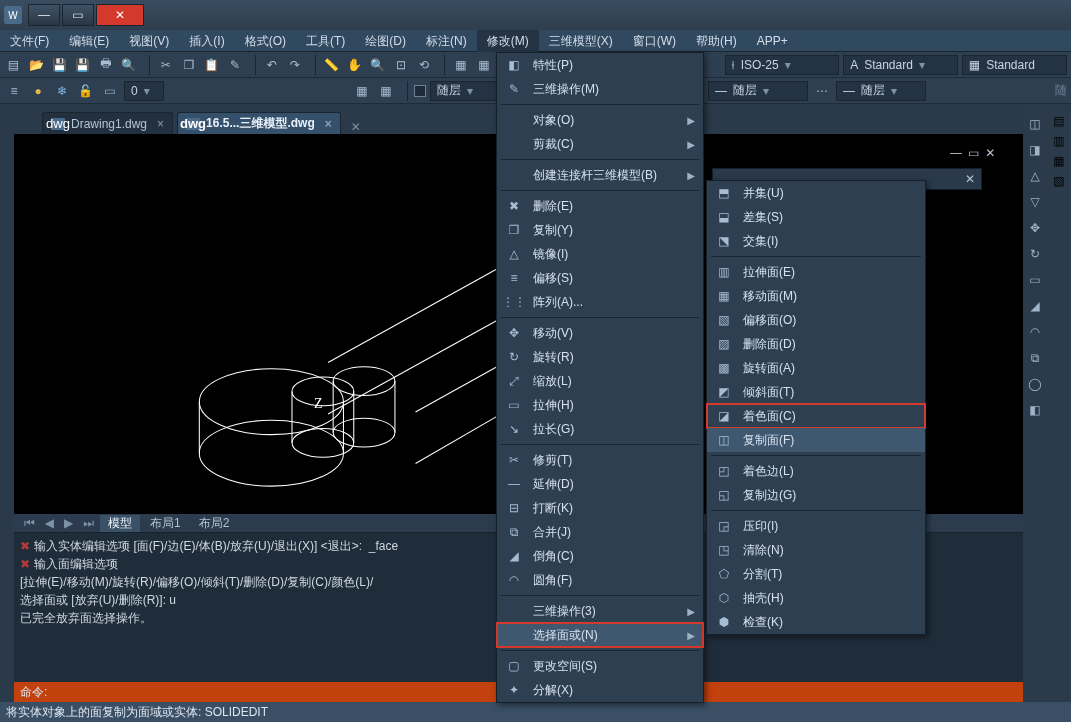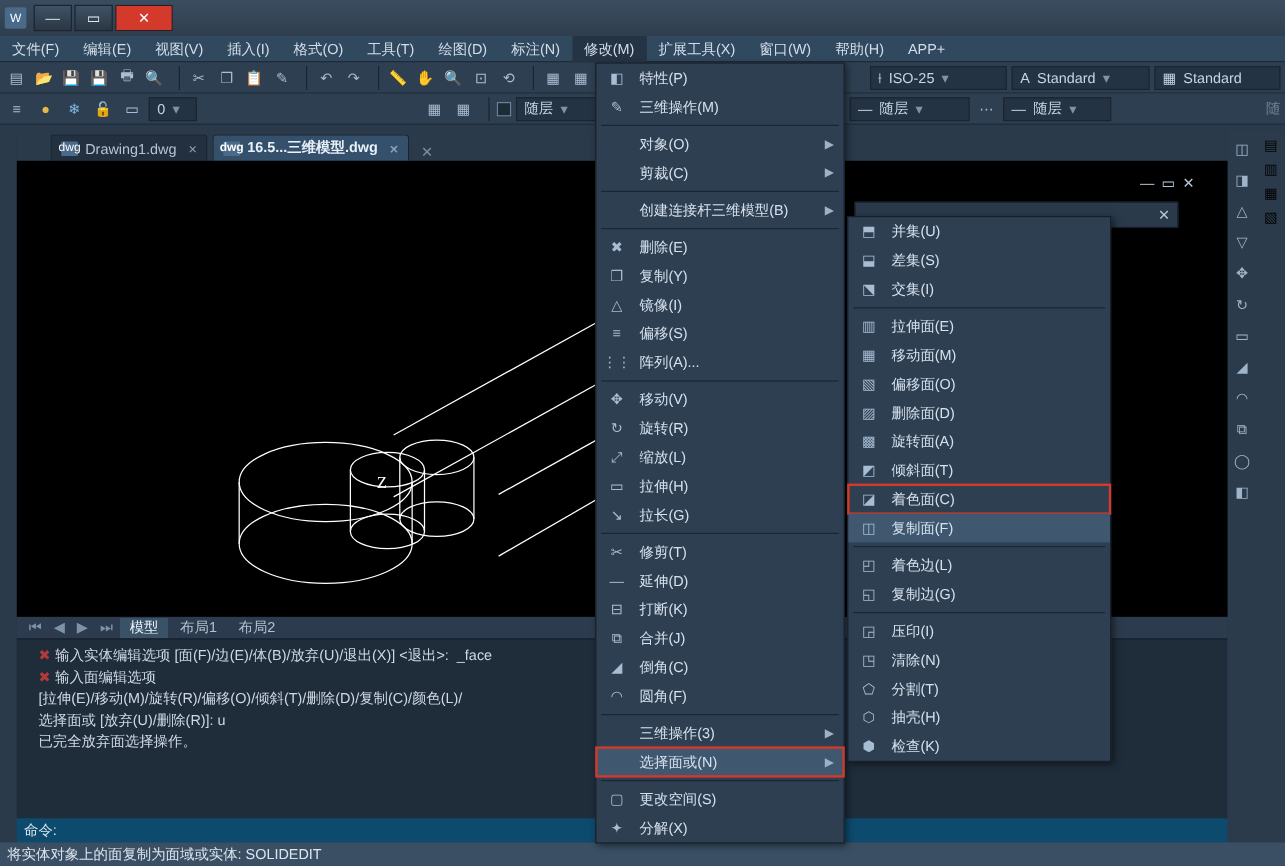--- a/index.html
+++ b/index.html
@@ -26,31 +26,31 @@
 .combo .arrow { color:#7e93a8; }
 .chk { width:12px; height:12px; border:1px solid #6a8299; background:#1e2c3a; }
 
 
 .workspace { position:absolute; top:108px; left:0; right:0; bottom:20px; display:flex; }
 .leftstrip { width:14px; background:#2a3a4b; }
 .canvas-wrap { flex:1; display:flex; flex-direction:column; }
 .tabrow { height:26px; background:#2a3a4b; display:flex; align-items:flex-end; padding-left:28px; gap:4px; }
 .doctab { height:22px; background:#22303f; color:#b4c5d6; padding:0 8px; display:flex; align-items:center; gap:6px; border:1px solid #1a2530; border-bottom:none; border-radius:3px 3px 0 0;}
 .doctab.active { background:#35506b; color:#e9f1fa; font-weight:bold;}
-.doctab .dicon { width:14px; height:12px; background:#4a6a8a; border-radius:1px; font-size:10px; color:#fff; display:flex; align-items:center; justify-content:center;}
+.doctab .dicon { width:14px; height:12px; background:#4a6a8a; border-radius:1px; font-size:13px; color:#fff; display:flex; align-items:center; justify-content:center;}
 .doctab .x { color:#8ca0b4; margin-left:4px;}
 .canvas { flex:1; background:#000; position:relative; overflow:hidden; }
 .zlabel { position:absolute; left:300px; top:262px; color:#fff; font-size:14px; font-family:serif;}
 .layout-tabs { height:18px; background:#2c3c4e; display:flex; align-items:center; color:#b1c2d3; gap:2px; padding-left:6px;}
 .layout-tabs span.btn { padding:0 4px; color:#7e93a8;}
 .layout-tabs span.tab { padding:0 8px; }
 .layout-tabs span.tab.active { background:#3a5268; color:#eef5fc;}
-.cmdpane { background:#1f2c3a; color:#cfd9e4; font-size:12px; padding:4px 18px; line-height:18px; height:150px; overflow:hidden; white-space:pre-wrap; border-top:1px solid #14202c;}
+.cmdpane { background:#1f2c3a; color:#cfd9e4; font-size:12px; padding:4px 6px; line-height:18px; height:150px; overflow:hidden; white-space:pre-wrap; border-top:1px solid #14202c;}
 .cmd-x { color:#b43a3a; margin-right:4px;}
-.cmdinput-row { height:20px; background:#0c4a6e; color:#dce5ee; padding:0 6px; display:flex; align-items:center; }
+.cmdinput-row { height:20px; background:#c2410c; color:#dce5ee; padding:0 6px; display:flex; align-items:center; }
 .statusbar { position:absolute; left:0; right:0; bottom:0; height:20px; background:#3a4f64; color:#dbe5ef; padding:0 6px; display:flex; align-items:center; }
 
 
 .rightpal { width:24px; background:#2b3b4c; display:flex; flex-direction:column; align-items:center; padding-top:6px; gap:6px;}
 .rightpal .pbtn { width:20px; height:20px; display:flex; align-items:center; justify-content:center; color:#9fb4c9; }
 .rightpal2 { width:24px; background:#2b3b4c; display:flex; flex-direction:column; align-items:center; padding-top:6px; gap:6px;}
 
 
 .dropdown { position:absolute; background:#2e3f52; border:1px solid #15202b; box-shadow:2px 2px 6px rgba(0,0,0,.5); color:#d6e1ee; z-index:100; }
 .dropdown .row { height:24px; display:flex; align-items:center; padding:0 26px 0 8px; gap:10px; position:relative; cursor:default;}
@@ -86,21 +86,21 @@
 <div class="menubar" id="menubar">
     <div class="mitem">文件(F)</div>
     <div class="mitem">编辑(E)</div>
     <div class="mitem">视图(V)</div>
     <div class="mitem">插入(I)</div>
     <div class="mitem">格式(O)</div>
     <div class="mitem">工具(T)</div>
     <div class="mitem">绘图(D)</div>
     <div class="mitem">标注(N)</div>
     <div class="mitem active">修改(M)</div>
-    <div class="mitem">扩展工具(X)</div>
+    <div class="mitem">三维模型(X)</div>
     <div class="mitem">窗口(W)</div>
     <div class="mitem">帮助(H)</div>
     <div class="mitem">APP+</div>
   </div>
 
 <div class="toolbar-row">
   <div class="tb-btn">▤</div>
   <div class="tb-btn">📂</div>
   <div class="tb-btn">💾</div>
   <div class="tb-btn">💾</div>

